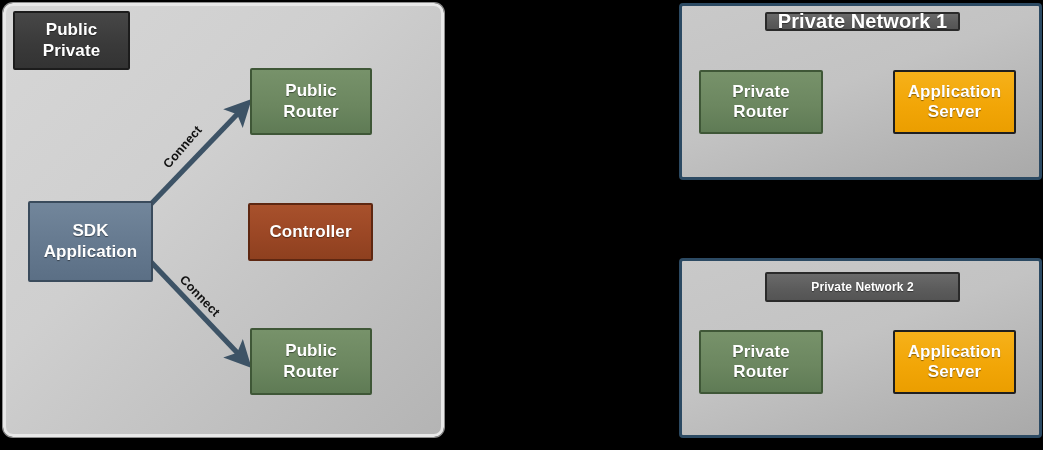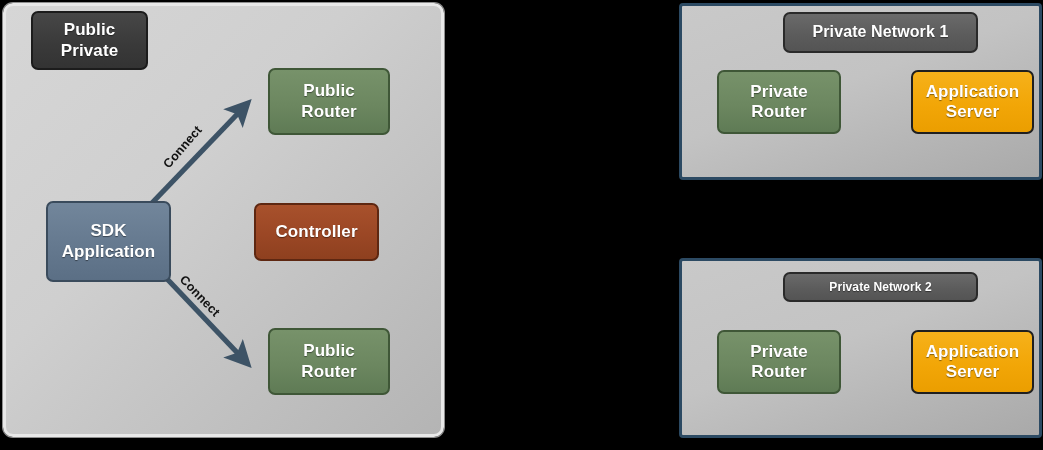--- a/index.html
+++ b/index.html
@@ -55,25 +55,24 @@
     position: absolute;
     box-sizing: border-box;
     display: flex;
     align-items: center;
     justify-content: center;
     text-align: center;
     color: #ffffff;
     font-weight: bold;
     font-size: 17px;
     line-height: 1.18;
-    border-radius: 7px;
+    border-radius: 2px;
     letter-spacing: 0.1px;
     text-shadow: 0 1px 1px rgba(0,0,0,0.45);
     padding: 2px 4px;
-    margin-left: 18px;
   }
   .node span { display: block; }
 
   
   .node-darkgray {
     background: linear-gradient(180deg, #474747 0%, #3a3a3a 55%, #333333 100%);
     border: 2px solid #1c1c1c;
   }
   .node-midgray {
     background: linear-gradient(180deg, #6a6a6a 0%, #5c5c5c 55%, #545454 100%);
@@ -97,25 +96,25 @@
   
   .node-orange {
     background: linear-gradient(180deg, #f6b11a 0%, #f2a607 55%, #eb9e00 100%);
     border: 2px solid #1f1f1f;
   }
 
   
   #node-public-internet { left: 13px;  top: 11px;  width: 117px; height: 59px; }
   #node-public-router-1 { left: 250px; top: 68px;  width: 122px; height: 67px; }
   #node-sdk-application { left: 28px;  top: 201px; width: 125px; height: 81px; }
-  #node-controller      { left: 236px; top: 203px; width: 125px; height: 58px; }
+  #node-controller      { left: 248px; top: 203px; width: 125px; height: 58px; }
   #node-public-router-2 { left: 250px; top: 328px; width: 122px; height: 67px; }
 
   
-  #node-pn1-title       { left: 765px; top: 12px;  width: 195px; height: 41px; font-size: 16px; }
+  #node-pn1-title       { left: 765px; top: 12px;  width: 195px; height: 19px; font-size: 20px; }
   #node-pn1-router      { left: 699px; top: 70px;  width: 124px; height: 64px; }
   #node-pn1-appserver   { left: 893px; top: 70px;  width: 123px; height: 64px; }
 
   
   #node-pn2-title       { left: 765px; top: 272px; width: 195px; height: 30px; font-size: 12px; }
   #node-pn2-router      { left: 699px; top: 330px; width: 124px; height: 64px; }
   #node-pn2-appserver   { left: 893px; top: 330px; width: 123px; height: 64px; }
 
   
   .arrows {

